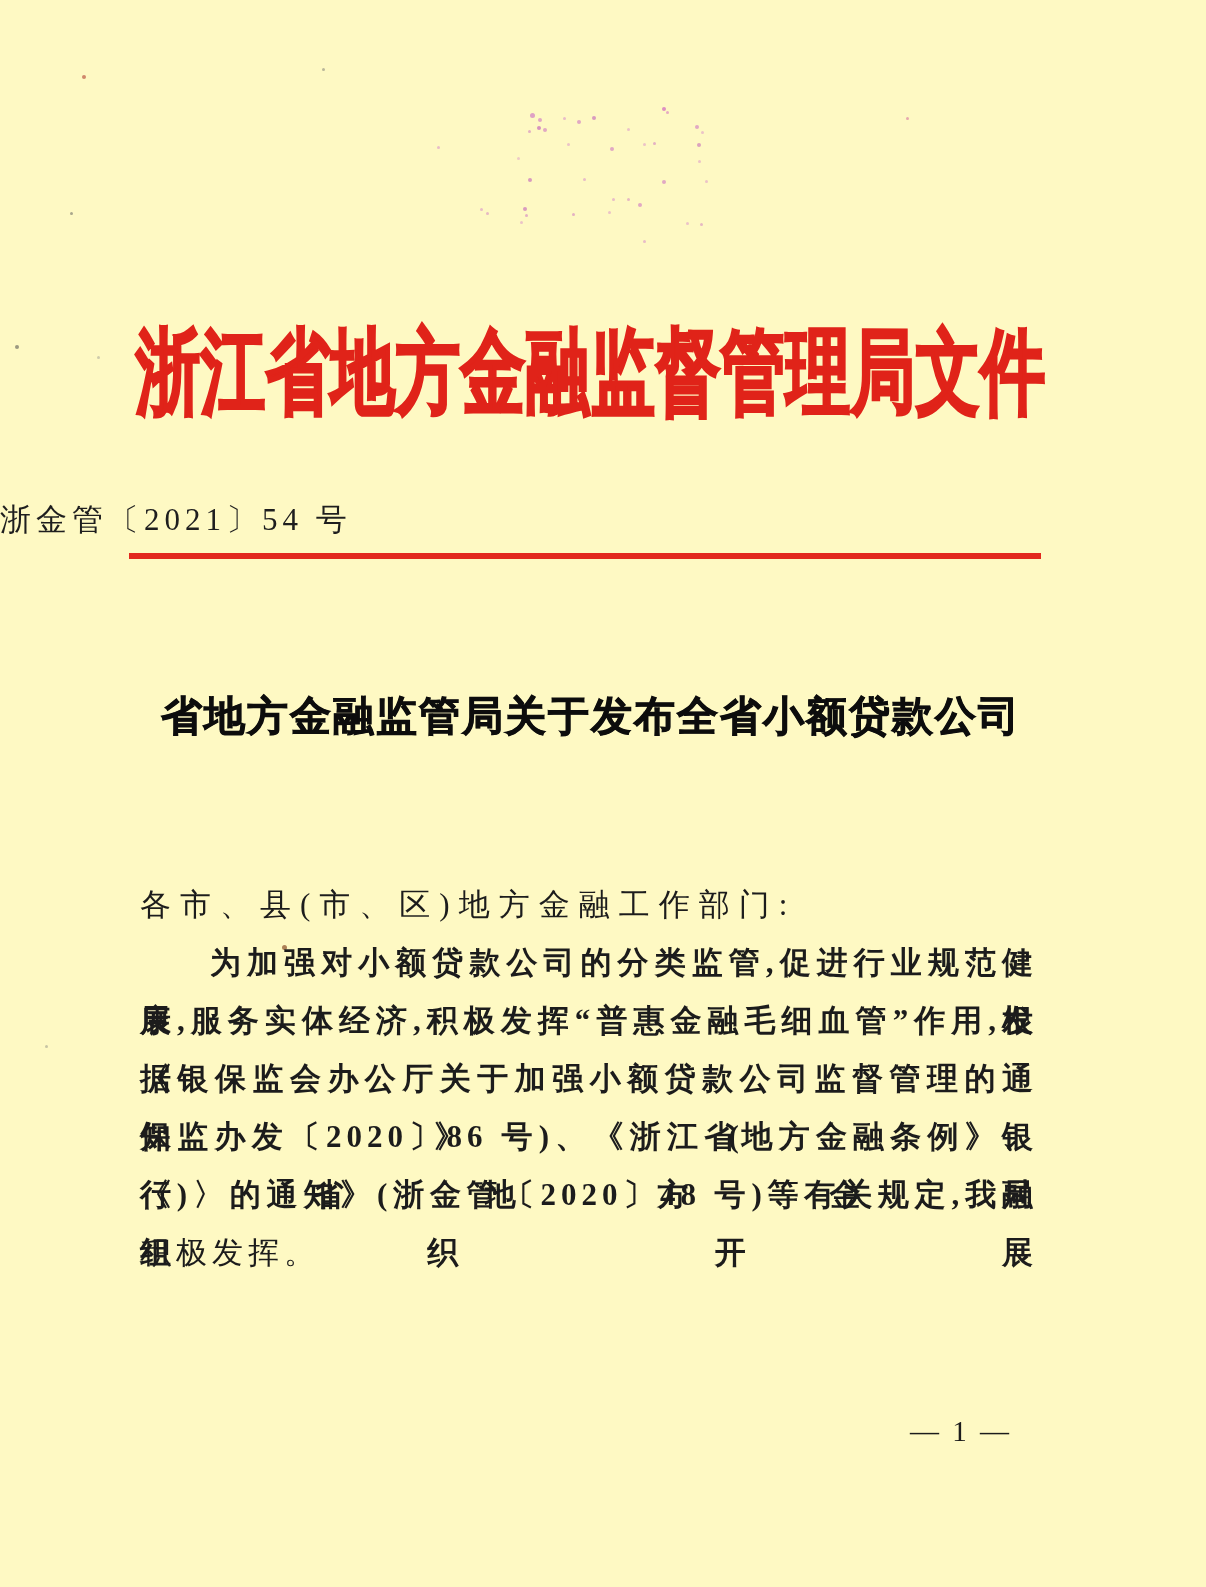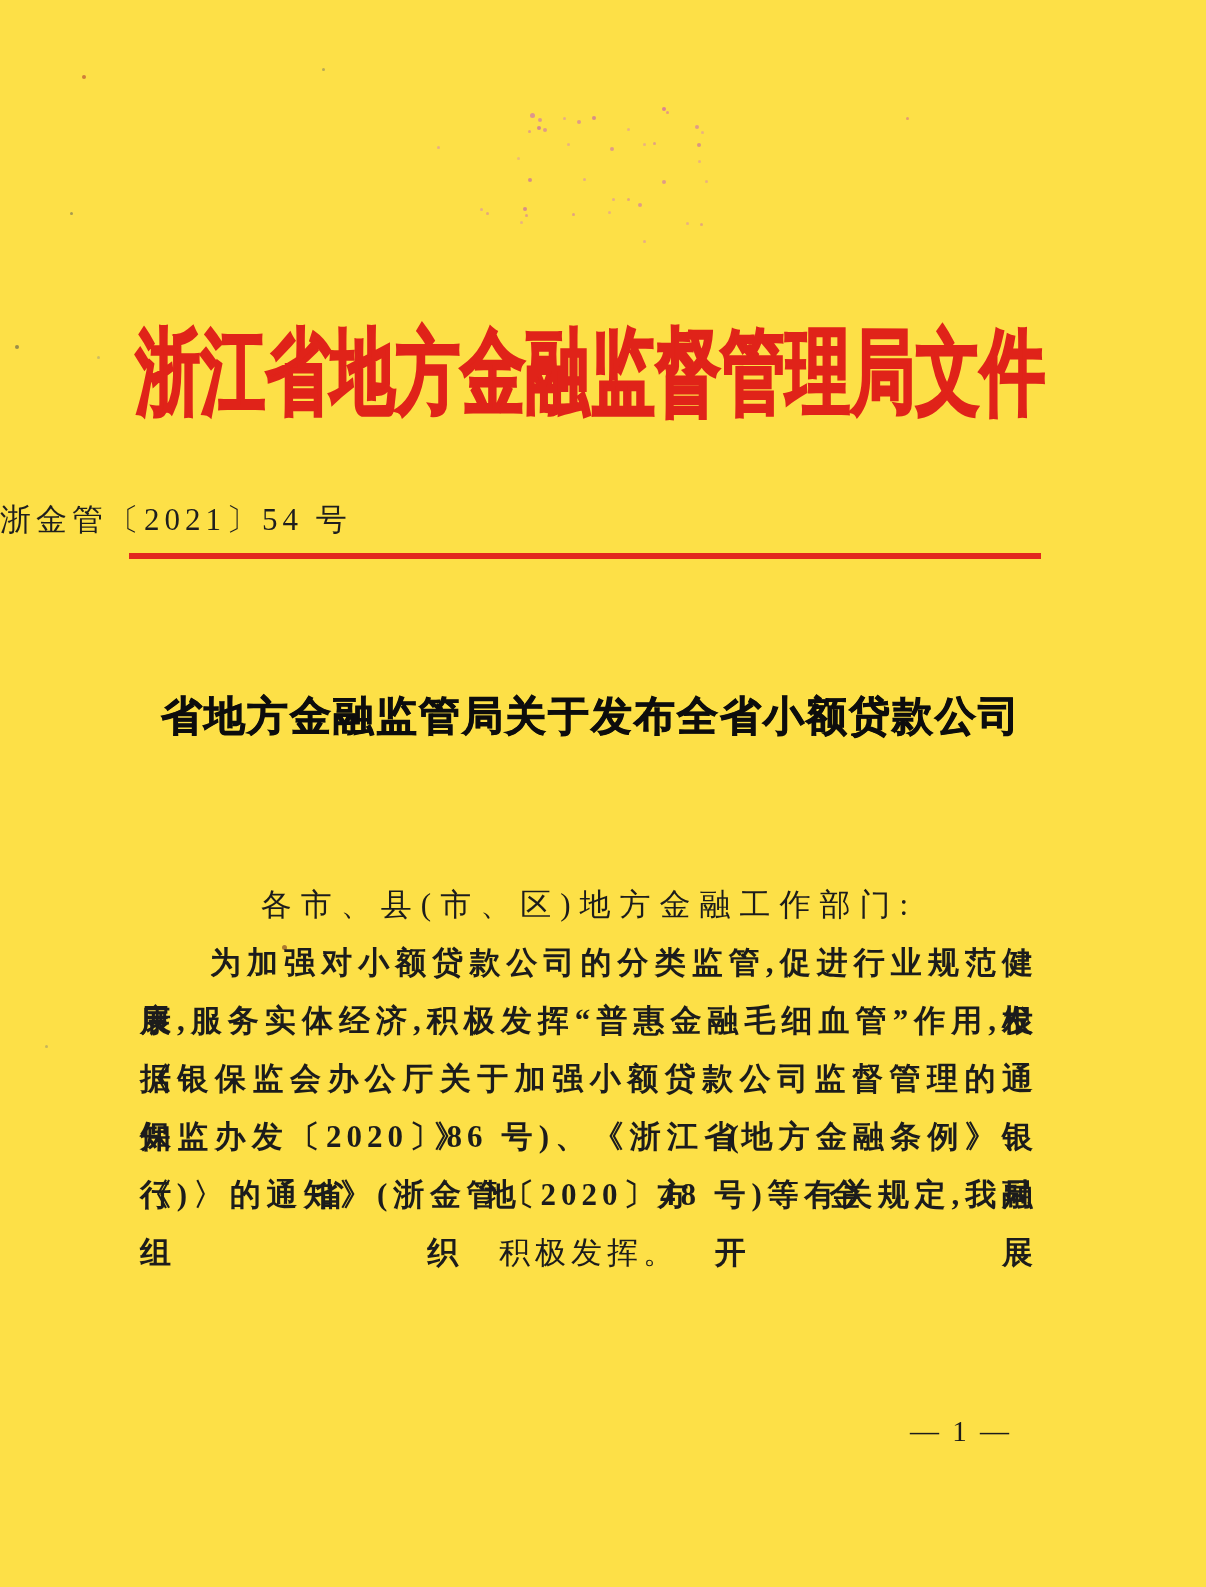--- a/index.html
+++ b/index.html
@@ -5,21 +5,21 @@
   html, body {
     margin: 0;
     padding: 0;
     background: #e8e8e8;
   }
   .page {
     position: relative;
     width: 1206px;
     height: 1587px;
     margin: 0 auto;
-    background: #fde047;
+    background: #fef9c3;
     overflow: hidden;
     font-family: "Liberation Serif", "DejaVu Serif", serif;
   }
   
   .speck {
     position: absolute;
     border-radius: 50%;
     pointer-events: none;
   }
   
@@ -80,21 +80,20 @@
     left: 140px;
     width: 898px;
     font-size: 31px;
     color: #1c1c1c;
   }
   .body-line {
     height: 58px;
     line-height: 58px;
     letter-spacing: 5px;
     white-space: nowrap;
-    text-align: center;
   }
   .body-line.justify {
     white-space: normal;
     text-align: justify;
     text-align-last: justify;
     text-justify: inter-ideograph;
     font-weight: bold;
   }
   .body-line.indent { text-indent: 70px; }
   .salutation { letter-spacing: 9px; }

